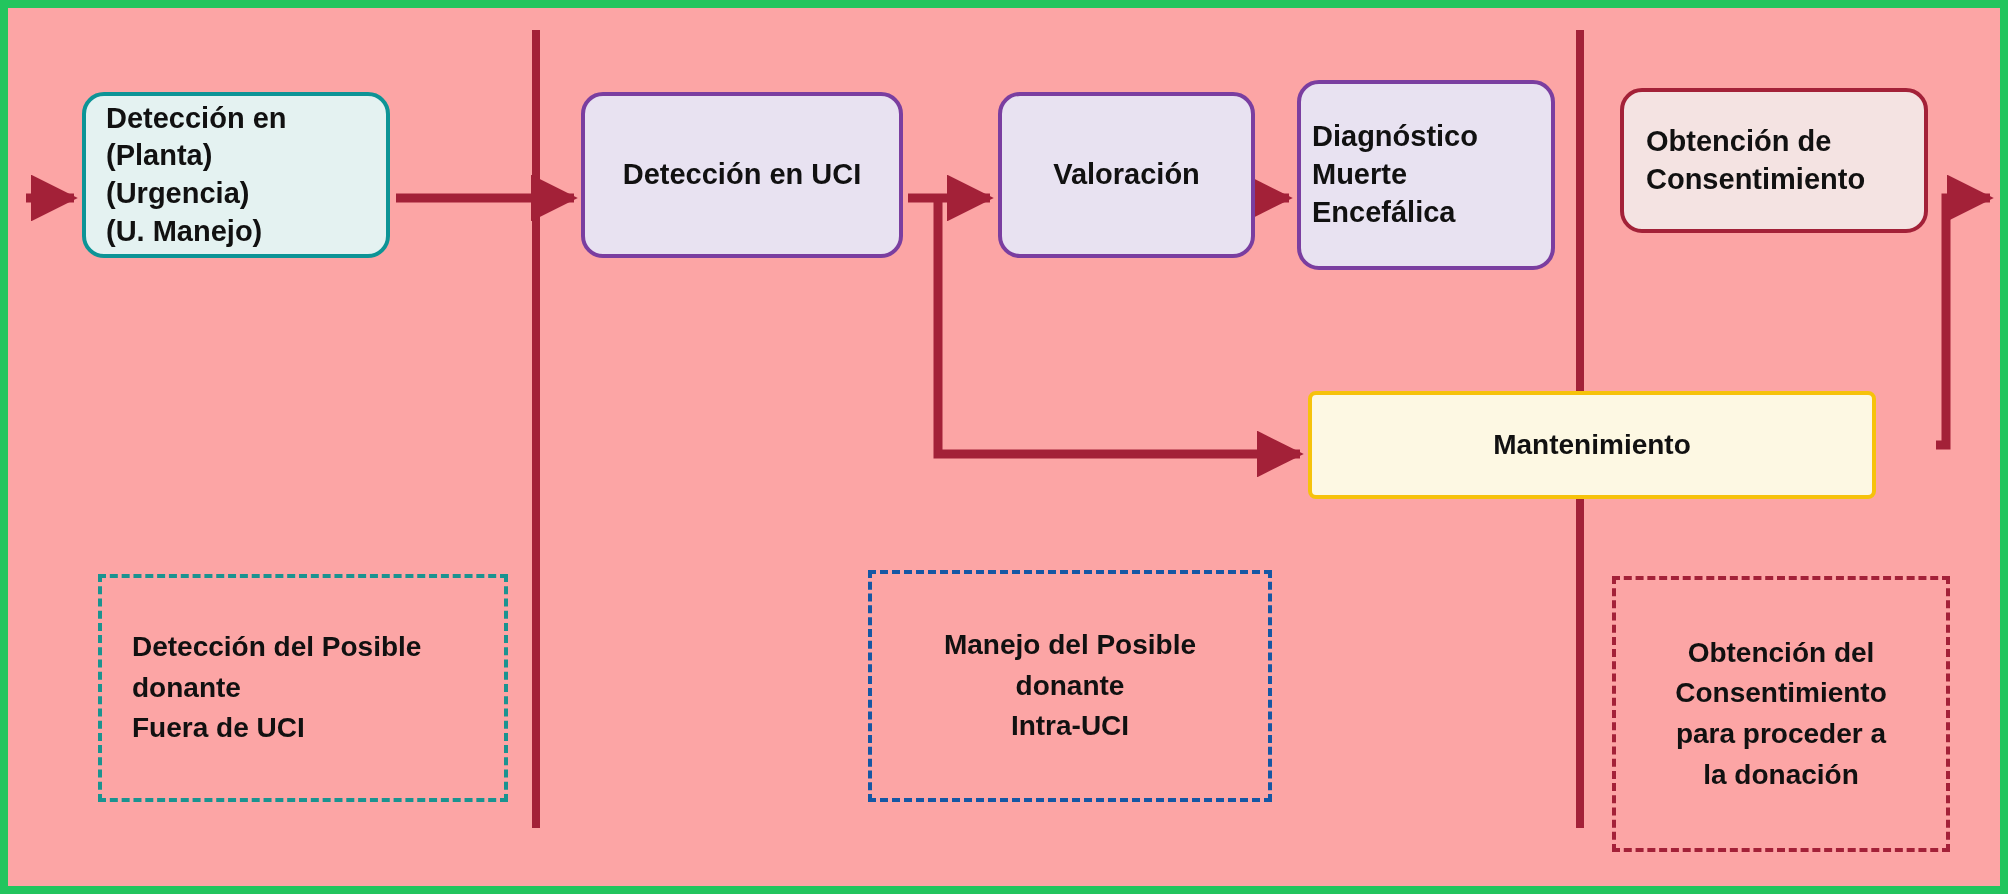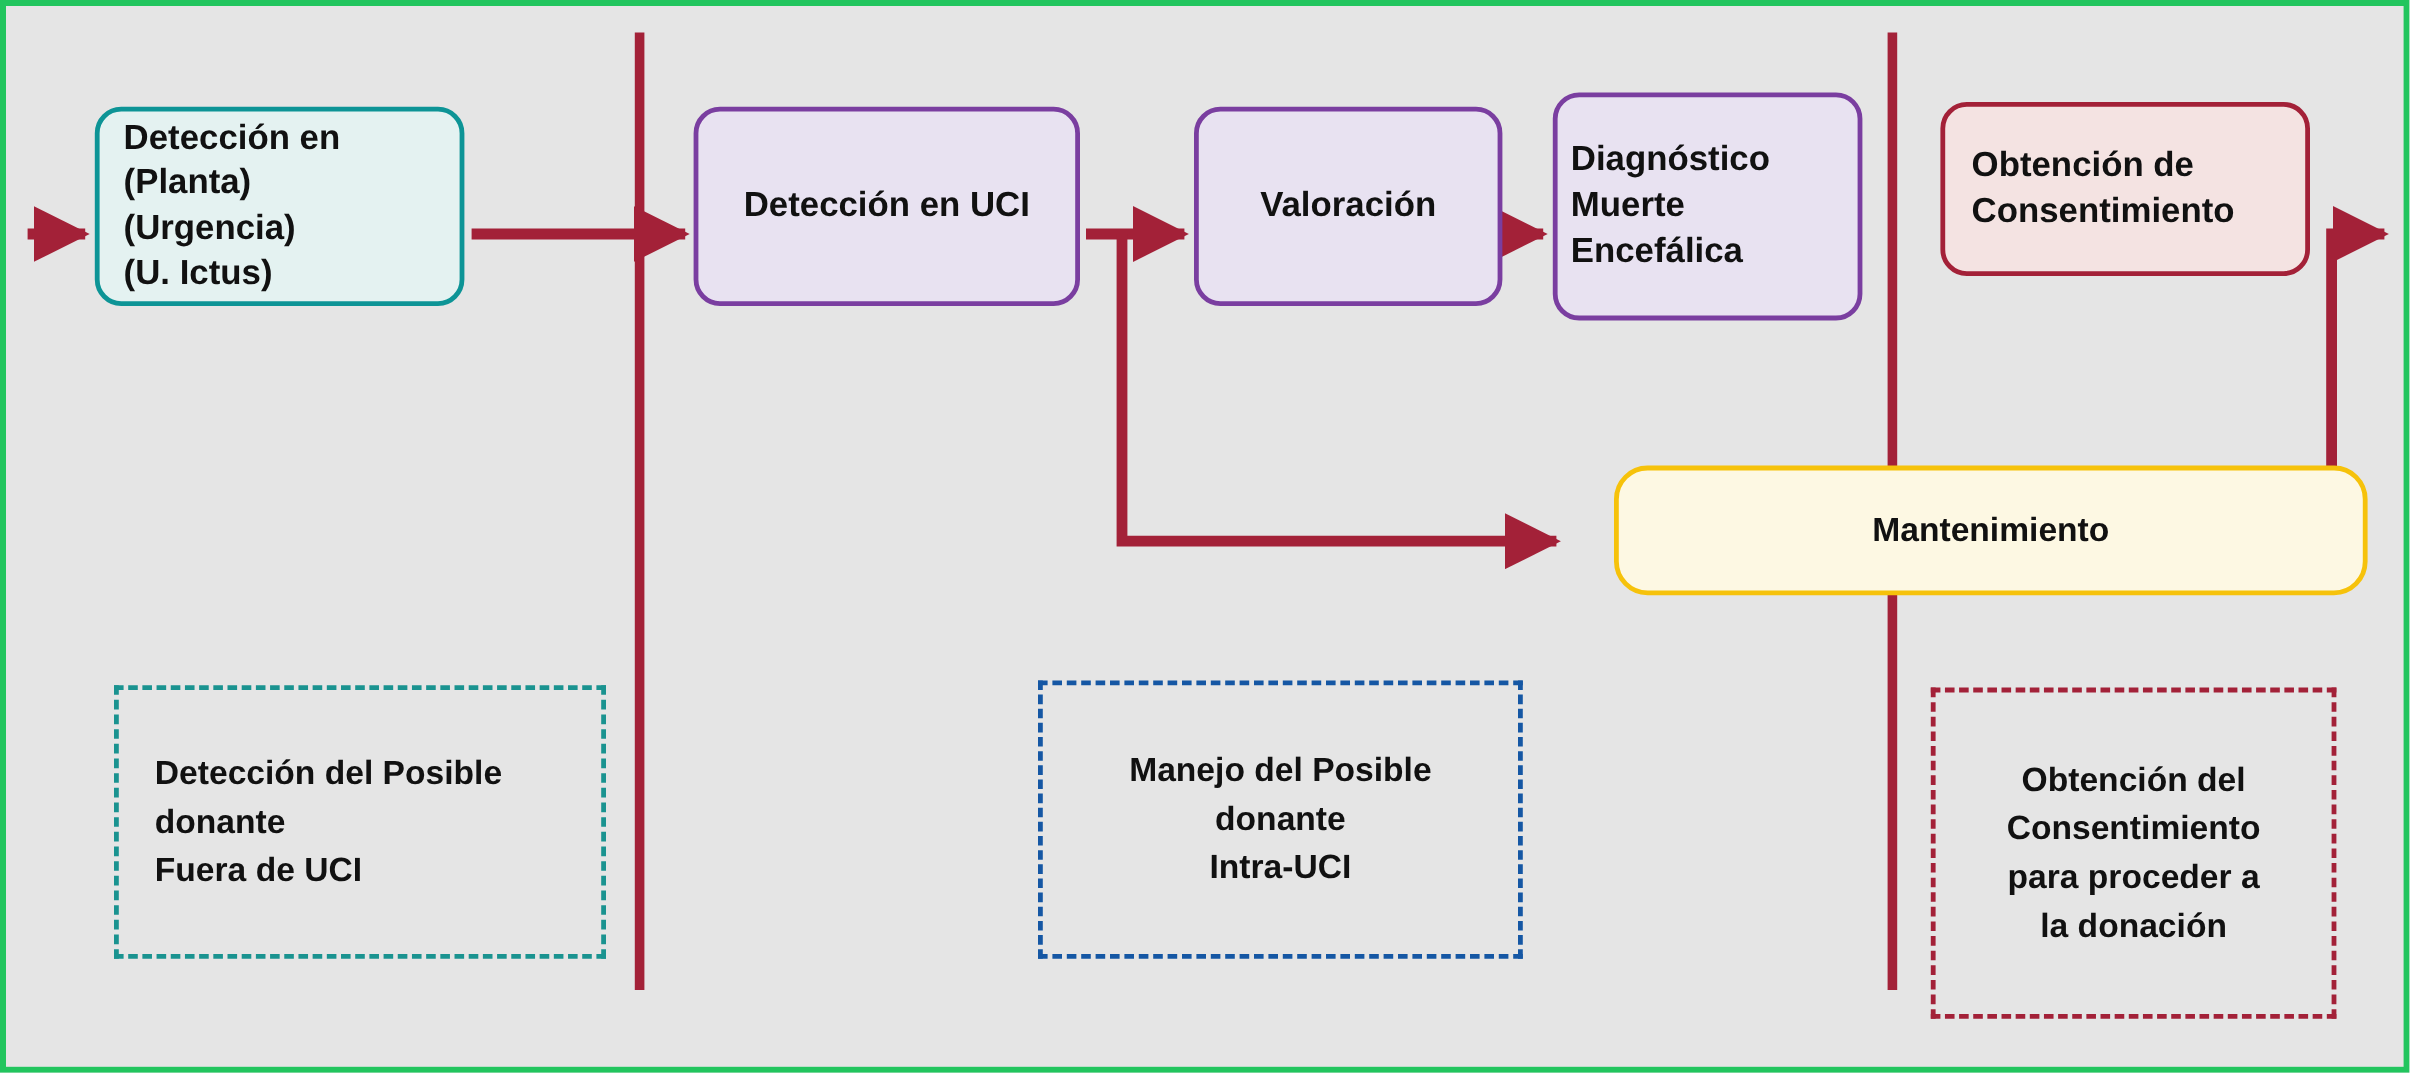--- a/index.html
+++ b/index.html
@@ -4,23 +4,23 @@
 <title>Flujo de Donación</title>
 <style>
   html,body{margin:0;padding:0;background:#ffffff;}
   body{
     font-family:"Liberation Sans","DejaVu Sans",sans-serif;
   }
   #canvas{
     position:relative;
     width:2008px;
     height:894px;
-    background:#e5e5e5;
+    background:#fca5a5;
     box-sizing:border-box;
-    border:5px solid #22c55e;
+    border:8px solid #22c55e;
     overflow:hidden;
   }
   #svg-layer{
     position:absolute;
     left:0; top:0;
     width:2008px; height:894px;
     pointer-events:none;
   }
   .node{
     position:absolute;
@@ -66,27 +66,26 @@
     font-size:29px;
   }
   .n-obtencion{
     left:1612px; top:80px; width:308px; height:145px;
     border-color:#a32138; background:#f4e3e2;
     border-radius:22px;
     padding-left:22px;
     font-size:29px;
   }
   .n-mantenimiento{
-    left:1300px; top:383px; width:628px; height:108px;
+    left:1300px; top:383px; width:568px; height:108px;
     border-color:#f6c20b; background:#fdf8e3;
-    border-radius:28px;
+    border-radius:8px;
     justify-content:center;
     font-size:28px;
     z-index:6;
-    margin-left:40px;
   }
 
   .zone{
     position:absolute;
     box-sizing:border-box;
     border-width:4px;
     border-style:dashed;
     background:transparent;
     display:flex;
     flex-direction:column;
@@ -143,21 +142,21 @@
 
     <line x1="1218" y1="190" x2="1281" y2="190" stroke="#a32138" stroke-width="9" marker-end="url(#ah)"></line>
 
     <path d="M 1928 437 L 1938 437 L 1938 190 L 1982 190" fill="none" stroke="#a32138" stroke-width="9" marker-end="url(#ah)"></path>
   </svg>
 
   <div class="node left-al n-detplanta">
     <div>
       <span class="ln">Detección en (Planta)</span>
       <span class="ln">(Urgencia)</span>
-      <span class="ln">(U. Ictus)</span>
+      <span class="ln">(U. Manejo)</span>
     </div>
   </div>
 
   <div class="node center-al n-detuci">
     <span class="ln">Detección en UCI</span>
   </div>
 
   <div class="node center-al n-valoracion">
     <span class="ln">Valoración</span>
   </div>

